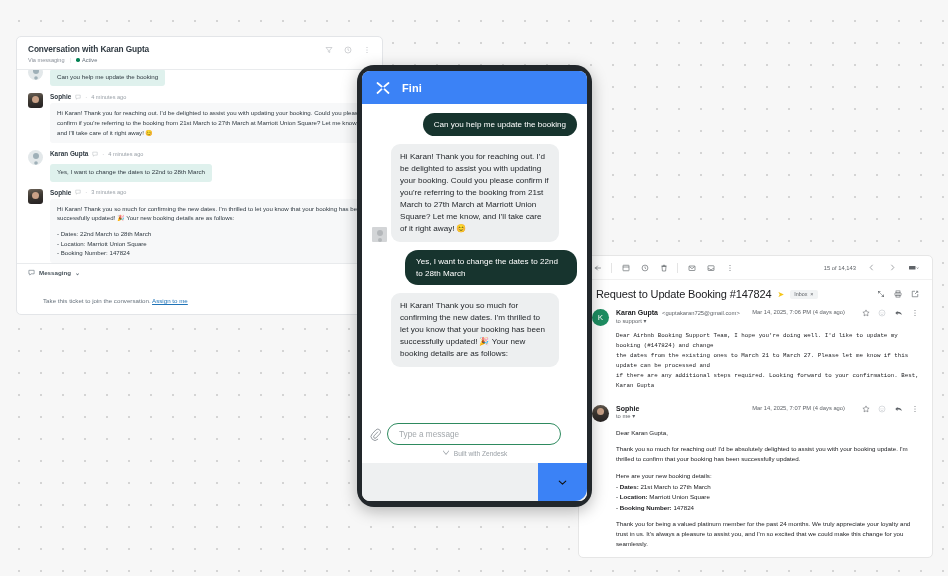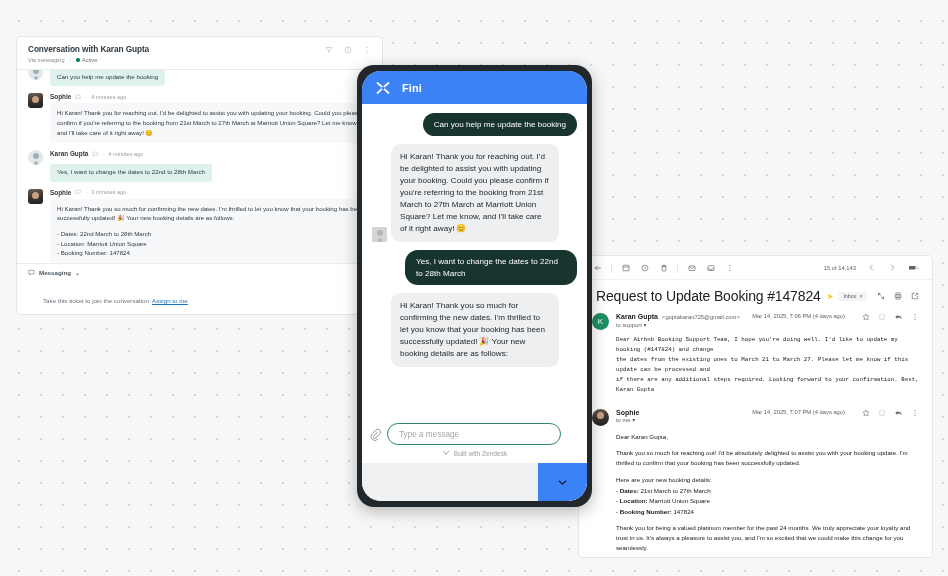--- a/index.html
+++ b/index.html
@@ -92,21 +92,21 @@
     width: 235px; height: 442px;
     background: #22272b;
     border-radius: 17px;
     padding: 6px 5px 6px 5px;
     box-shadow: 0 4px 16px rgba(0,0,0,0.28);
     z-index: 20;
   }
   .phone-inner {
     width: 100%; height: 100%;
     background: #eef0f1;
-    border-radius: 19px;
+    border-radius: 8px;
     overflow: hidden;
     display: flex; flex-direction: column;
     position: relative;
   }
   .w-header {
     background: #3b82f6; height: 33px; flex: none;
     display: flex; align-items: center; gap: 11px; padding: 0 13px;
   }
   .w-logo { width: 16px; height: 16px; flex:none; }
   .w-brand { font-size: 11px; font-weight: bold; color: #fff; letter-spacing: 0.1px; }
@@ -177,21 +177,21 @@
   }
   .gm-ico { width: 19px; height: 19px; display: flex; align-items: center; justify-content: center; }
   .gm-sep { width: 1px; height: 10px; background: #e4e4e4; margin: 0 4px; }
   .gm-spacer { flex: 1; }
   .gm-count { font-size: 5.8px; color: #5f6368; margin-right: 6px; }
   .gm-pager { display: flex; align-items: center; gap: 2px; }
 
   .gm-subject-row {
     display: flex; align-items: center; padding: 8px 13px 6px 17px; gap: 6px;
   }
-  .gm-subject { font-size: 14px; color: #202124; letter-spacing: -0.15px; }
+  .gm-subject { font-size: 11px; color: #202124; letter-spacing: -0.15px; }
   .gm-imp { color: #f5c518; font-size: 8px; }
   .gm-label {
     background: #f1f3f4; color: #5f6368; font-size: 5.4px;
     padding: 1.5px 4px; border-radius: 2px; display: inline-flex; gap: 3px;
   }
   .gm-subj-icons { margin-left: auto; display: flex; gap: 9px; align-items: center; }
 
   .gm-msg { padding: 3px 13px 6px 13px; }
   .gm-msg-head { display: flex; gap: 7px; align-items: flex-start; }
   .gm-av {

